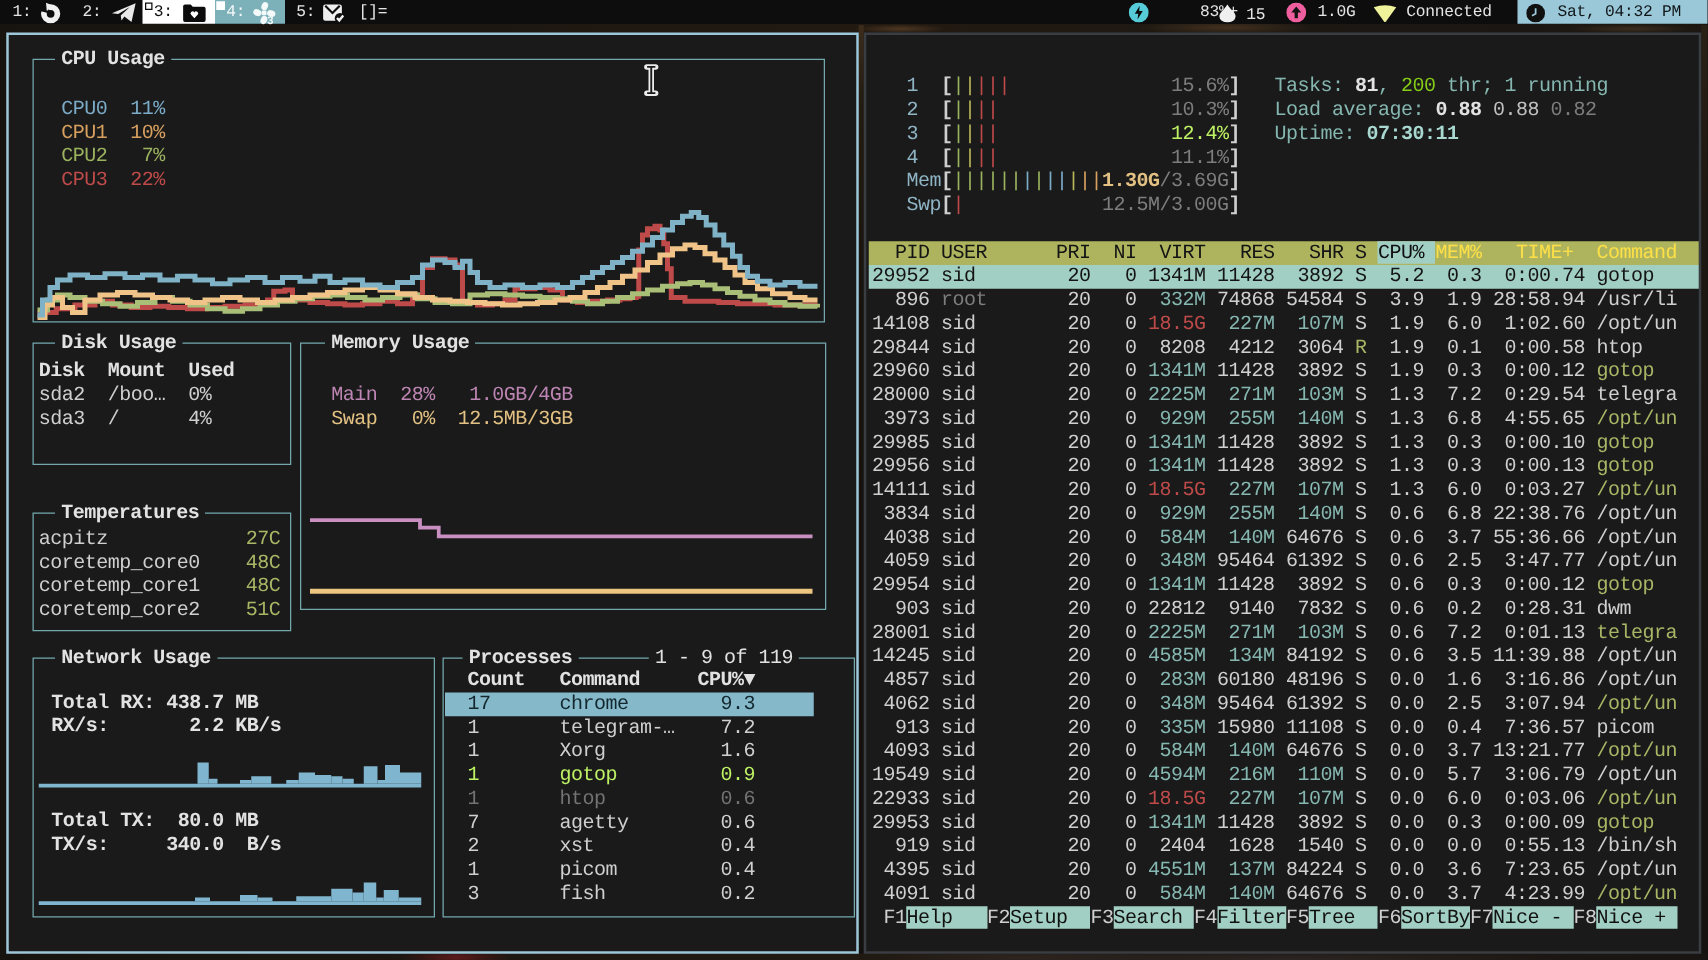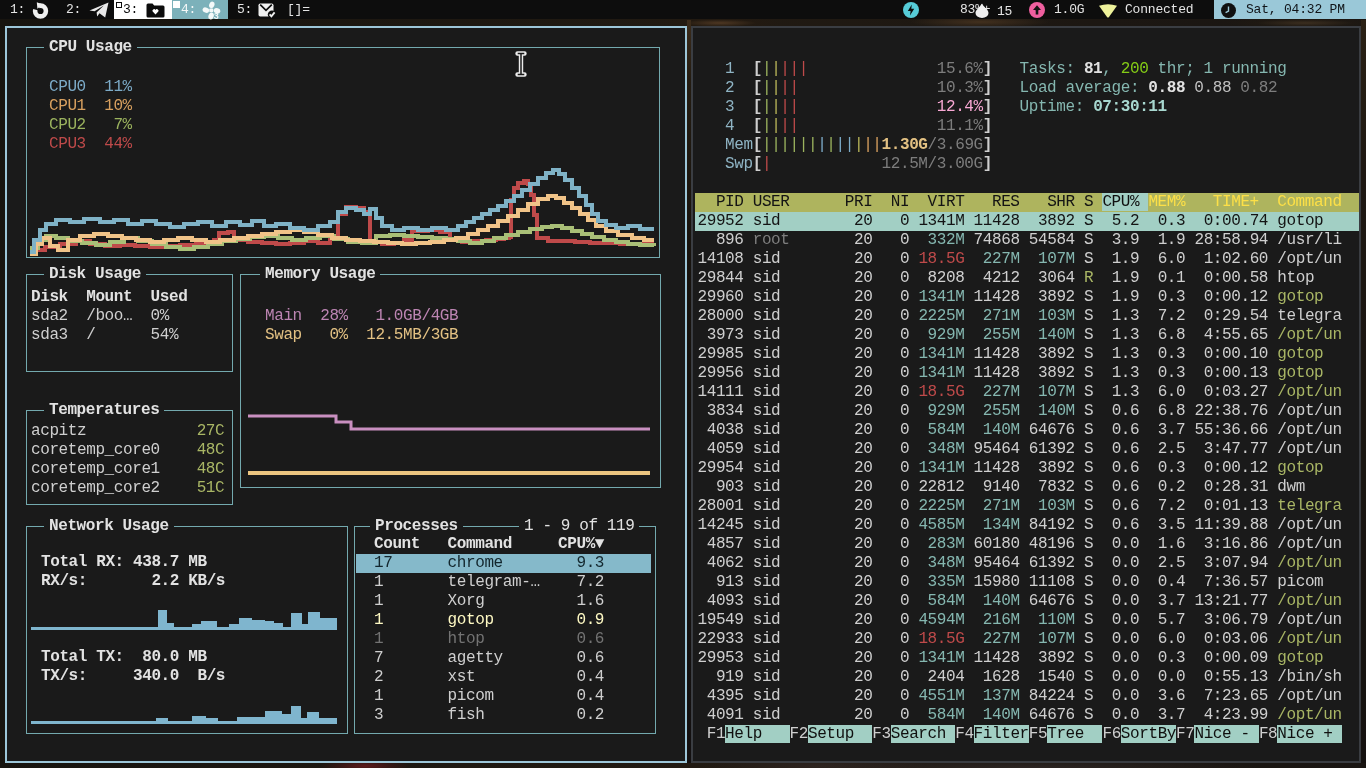--- a/index.html
+++ b/index.html
@@ -76,37 +76,37 @@
   </svg>
 <div class="bartxt" style="left:1246px;top:0;color:#101418;">Sat, 04:32 PM</div>
 <div class="abs" style="left:5px;top:26px;width:682px;height:737px;background:#1a1a1a;border:2px solid #9dc6d8;"></div>
 <div class="abs" style="left:691px;top:26px;width:670px;height:737px;background:#1a1a1a;border:2.5px solid #3a3d42;"></div>
 <div class="panel" style="left:26px;top:47px;width:634px;height:211px;">
     <span class="ptitle" style="left:17px;">CPU Usage</span>
   </div>
 <pre class="t" style="left:49px;top:77.5px;"><span style="color:#7cabc8">CPU0  11%</span>
 <span style="color:#d8a05f">CPU1  10%</span>
 <span style="color:#9bb35e">CPU2   7%</span>
-<span style="color:#bf4a4a">CPU3  44%</span></pre>
+<span style="color:#bf4a4a">CPU3  22%</span></pre>
 <svg width="632" height="209" style="position:absolute;left:27px;top:48px">
 <path d="M3,202 H18 V199 H33 V196 H49 V193 H63 V196 H78 V198 H93 V197 H108 V198 H123 V199 H138 V198 H153 V197 H169 V196 H181 V194 H187 V192 H192 V185 H201 V184 H207 V192 H221 V194 H235 V195 H249 V196 H263 V195 H277 V193 H291 V195 H303 V188 H311 V166 H319 V159 H329 V160 H337 V164 H343 V194 H355 V196 H367 V195 H377 V192 H385 V183 H401 V182 H413 V184 H423 V192 H435 V194 H447 V193 H459 V192 H469 V191 H477 V190 H482 V189 H484 V152 H487 V140 H491 V135 H497 V133 H501 V136 H504 V147 H507 V167 H510 V190 H521 V193 H533 V193 H548 V194 H563 V195 H578 V195 H593 V196 H608 V196 H627 V196" stroke="#bf4a4a" stroke-width="4" fill="none"></path>
 <path d="M3,200 H11 V192 H19 V188 H29 V190 H41 V193 H55 V195 H69 V197 H83 V194 H97 V190 H111 V193 H125 V196 H139 V199 H153 V201 H167 V199 H181 V196 H195 V193 H209 V191 H223 V189 H237 V188 H251 V190 H265 V192 H279 V190 H293 V188 H307 V191 H321 V194 H335 V195 H349 V188 H363 V187 H377 V188 H391 V189 H405 V190 H419 V191 H431 V193 H443 V195 H455 V193 H467 V190 H479 V187 H491 V184 H503 V181 H515 V179 H525 V178 H535 V180 H545 V183 H555 V186 H565 V189 H577 V192 H589 V194 H601 V196 H613 V197 H627 V198" stroke="#a9bf77" stroke-width="4" fill="none"></path>
 <path d="M3,206 H9 V196 H15 V190 H23 V198 H31 V202 H41 V192 H53 V188 H67 V186 H81 V188 H95 V190 H109 V192 H123 V194 H137 V192 H151 V190 H165 V192 H179 V194 H193 V192 H207 V190 H221 V188 H235 V186 H249 V184 H263 V182 H277 V184 H291 V187 H305 V190 H319 V192 H333 V193 H347 V194 H361 V195 H375 V196 H389 V195 H403 V194 H417 V192 H429 V190 H441 V186 H451 V182 H461 V178 H471 V173 H481 V168 H491 V162 H501 V156 H511 V151 H521 V148 H529 V150 H537 V155 H545 V160 H553 V166 H561 V172 H569 V178 H579 V183 H591 V187 H605 V190 H617 V192 H627 V192" stroke="#f0c388" stroke-width="4" fill="none"></path>
 <path d="M3,204 H7 V192 H13 V182 H19 V176 H29 V172 H43 V174 H57 V171 H73 V174 H87 V172 H101 V176 H115 V173 H129 V176 H143 V179 H157 V176 H171 V174 H185 V178 H199 V174 H213 V177 H225 V173 H237 V178 H249 V176 H263 V180 H277 V182 H291 V178 H303 V174 H311 V164 H319 V160 H329 V162 H337 V166 H343 V161 H349 V170 H355 V178 H365 V182 H377 V180 H391 V182 H405 V180 H419 V182 H431 V178 H439 V174 H447 V170 H455 V166 H463 V162 H471 V158 H479 V153 H487 V148 H495 V142 H503 V136 H511 V130 H519 V125 H526 V122 H532 V126 H538 V132 H545 V140 H552 V148 H559 V157 H565 V166 H571 V173 H579 V177 H589 V180 H601 V178 H613 V181 H627 V181" stroke="#7fb2c6" stroke-width="4" fill="none"></path>
 </svg>
 <svg width="14" height="28" style="position:absolute;left:514px;top:50px" viewBox="0 0 14 28">
     <path d="M3.5 3.5 H10.5 M7 3.5 V24.5 M3.5 24.5 H10.5" stroke="#ececec" stroke-width="4.4" stroke-linecap="round" fill="none"></path>
     <path d="M3.7 3.5 H10.3 M7 3.8 V24.2 M3.7 24.5 H10.3" stroke="#1a1a1a" stroke-width="1.5" fill="none"></path>
   </svg>
 <div class="panel" style="left:26px;top:274px;width:207px;height:98px;">
     <span class="ptitle" style="left:17px;">Disk Usage</span>
   </div>
 <pre class="t" style="left:31px;top:287.5px;"><span style="color:#e2e2e2;font-weight:bold">Disk  Mount  Used</span>
 <span style="color:#cfcfcf">sda2  /boo…  0%</span>
-<span style="color:#cfcfcf">sda3  /      54%</span></pre>
+<span style="color:#cfcfcf">sda3  /      4%</span></pre>
 <div class="panel" style="left:26px;top:410px;width:207px;height:95px;">
     <span class="ptitle" style="left:17px;">Temperatures</span>
   </div>
 <pre class="t" style="left:31px;top:421.5px;"><span style="color:#cfcfcf">acpitz            </span><span style="color:#a9b665">27C</span>
 <span style="color:#cfcfcf">coretemp_core0    </span><span style="color:#a9b665">48C</span>
 <span style="color:#cfcfcf">coretemp_core1    </span><span style="color:#a9b665">48C</span>
 <span style="color:#cfcfcf">coretemp_core2    </span><span style="color:#a9b665">51C</span></pre>
 <div class="panel" style="left:240px;top:274px;width:421px;height:214px;">
     <span class="ptitle" style="left:19px;">Memory Usage</span>
   </div>
@@ -148,40 +148,40 @@
     <rect x="164" y="26" width="14" height="5" fill="#7fb5ce"></rect>
     <rect x="178" y="28" width="12" height="3" fill="#7fb5ce"></rect>
     <rect x="209" y="27" width="28" height="4" fill="#7fb5ce"></rect>
     <rect x="237" y="21" width="17" height="10" fill="#7fb5ce"></rect>
     <rect x="254" y="24" width="9" height="7" fill="#7fb5ce"></rect>
     <rect x="263" y="16" width="10" height="15" fill="#7fb5ce"></rect>
     <rect x="273" y="28" width="6" height="3" fill="#7fb5ce"></rect>
     <rect x="279" y="22" width="12" height="9" fill="#7fb5ce"></rect>
     <rect x="291" y="28" width="18" height="3" fill="#7fb5ce"></rect>
   </svg>
-<div class="panel" style="left:354px;top:526px;width:302px;height:208px;">
+<div class="panel" style="left:354px;top:526px;width:330px;height:208px;">
     <span class="ptitle" style="left:15px;">Processes</span>
     <span class="ptitle" style="left:164px;font-weight:normal;">1 - 9 of 119</span>
   </div>
 <div class="abs" style="left:356px;top:553.5px;width:295px;height:19px;background:#85b9ca;"></div>
 <pre class="t" style="left:374px;top:534.5px;"><span style="color:#e2e2e2;font-weight:bold">Count   Command     CPU%</span><span style="color:#e2e2e2">▼</span></pre>
 <pre class="t" style="left:374px;top:553.5px;"><span style="color:#13272e">17      chrome        9.3</span>
 <span style="color:#cfcfcf">1       telegram-…    7.2</span>
 <span style="color:#cfcfcf">1       Xorg          1.6</span>
-<span style="color:#fef9c3">1       gotop         0.9</span>
+<span style="color:#bef264">1       gotop         0.9</span>
 <span style="color:#737373">1       htop          0.6</span>
 <span style="color:#cfcfcf">7       agetty        0.6</span>
 <span style="color:#cfcfcf">2       xst           0.4</span>
 <span style="color:#cfcfcf">1       picom         0.4</span>
 <span style="color:#cfcfcf">3       fish          0.2</span></pre>
 <div class="abs" style="left:694.5px;top:192.5px;width:664px;height:19px;background:#aeb45e;"></div>
 <div class="abs" style="left:694.5px;top:211.5px;width:664px;height:19px;background:#a2cfc4;"></div>
 <pre class="t" style="left:697.5px;top:59.5px;"><span style="color:#8fb4c4">   1  </span><span style="color:#cfcfcf;font-weight:bold">[</span><span style="color:#9bb35e">|</span><span style="color:#b9b559">|</span><span style="color:#bf4a4a">|</span><span style="color:#bf4a4a">|</span><span style="color:#bf4a4a">|</span><span>              </span><span style="color:#7d7d7d">15.6%</span><span style="color:#cfcfcf;font-weight:bold">]</span>
 <span style="color:#8fb4c4">   2  </span><span style="color:#cfcfcf;font-weight:bold">[</span><span style="color:#9bb35e">|</span><span style="color:#b9b559">|</span><span style="color:#bf4a4a">|</span><span style="color:#bf4a4a">|</span><span>               </span><span style="color:#7d7d7d">10.3%</span><span style="color:#cfcfcf;font-weight:bold">]</span>
-<span style="color:#8fb4c4">   3  </span><span style="color:#cfcfcf;font-weight:bold">[</span><span style="color:#9bb35e">|</span><span style="color:#b9b559">|</span><span style="color:#bf4a4a">|</span><span style="color:#bf4a4a">|</span><span>               </span><span style="color:#f9a8d4">12.4%</span><span style="color:#cfcfcf;font-weight:bold">]</span>
+<span style="color:#8fb4c4">   3  </span><span style="color:#cfcfcf;font-weight:bold">[</span><span style="color:#9bb35e">|</span><span style="color:#b9b559">|</span><span style="color:#bf4a4a">|</span><span style="color:#bf4a4a">|</span><span>               </span><span style="color:#bef264">12.4%</span><span style="color:#cfcfcf;font-weight:bold">]</span>
 <span style="color:#8fb4c4">   4  </span><span style="color:#cfcfcf;font-weight:bold">[</span><span style="color:#9bb35e">|</span><span style="color:#b9b559">|</span><span style="color:#bf4a4a">|</span><span style="color:#bf4a4a">|</span><span>               </span><span style="color:#7d7d7d">11.1%</span><span style="color:#cfcfcf;font-weight:bold">]</span>
 <span style="color:#8fb4c4">   Mem</span><span style="color:#cfcfcf;font-weight:bold">[</span><span style="color:#9bb35e">|</span><span style="color:#9bb35e">|</span><span style="color:#9bb35e">|</span><span style="color:#9bb35e">|</span><span style="color:#9bb35e">|</span><span style="color:#9bb35e">|</span><span style="color:#7cabc8">|</span><span style="color:#9bb35e">|</span><span style="color:#7cabc8">|</span><span style="color:#7cabc8">|</span><span style="color:#b9b559">|</span><span style="color:#d8a05f">|</span><span style="color:#d8a05f">|</span><span></span><span style="color:#e3c183;font-weight:bold">1.30G</span><span style="color:#7d7d7d">/3.69G</span><span style="color:#cfcfcf;font-weight:bold">]</span>
 <span style="color:#8fb4c4">   Swp</span><span style="color:#cfcfcf;font-weight:bold">[</span><span style="color:#bf4a4a">|</span><span>            </span><span style="color:#7d7d7d">12.5M/3.00G</span><span style="color:#cfcfcf;font-weight:bold">]</span>
 
 <span style="color:#141414">  PID USER      PRI  NI  VIRT   RES   SHR S </span><span style="color:#0f0f0f;background:#a2cfc4">CPU% </span><span style="color:#fde047">MEM%   TIME+  Command</span>
 <span style="color:#141414">29952</span><span style="color:#141414"> </span><span style="color:#141414">sid      </span><span style="color:#141414">  20   0 </span><span style="color:#141414">1341M</span><span style="color:#141414"> </span><span style="color:#141414">11428</span><span style="color:#141414"> </span><span style="color:#141414"> 3892</span><span style="color:#141414"> </span><span style="color:#141414">S</span><span style="color:#141414">  5.2  0.3  0:00.74 </span><span style="color:#141414">gotop</span>
 <span style="color:#cfcfcf">  896</span><span style="color:#cfcfcf"> </span><span style="color:#7d7d7d">root     </span><span style="color:#cfcfcf">  20   0 </span><span style="color:#85b7b0"> 332M</span><span style="color:#cfcfcf"> </span><span style="color:#cfcfcf">74868</span><span style="color:#cfcfcf"> </span><span style="color:#cfcfcf">54584</span><span style="color:#cfcfcf"> </span><span style="color:#cfcfcf">S</span><span style="color:#cfcfcf">  3.9  1.9 28:58.94 </span><span style="color:#cfcfcf">/usr/li</span>
 <span style="color:#cfcfcf">14108</span><span style="color:#cfcfcf"> </span><span style="color:#cfcfcf">sid      </span><span style="color:#cfcfcf">  20   0 </span><span style="color:#bf4a4a">18.5G</span><span style="color:#cfcfcf"> </span><span style="color:#85b7b0"> 227M</span><span style="color:#cfcfcf"> </span><span style="color:#85b7b0"> 107M</span><span style="color:#cfcfcf"> </span><span style="color:#cfcfcf">S</span><span style="color:#cfcfcf">  1.9  6.0  1:02.60 </span><span style="color:#cfcfcf">/opt/un</span>
 <span style="color:#cfcfcf">29844</span><span style="color:#cfcfcf"> </span><span style="color:#cfcfcf">sid      </span><span style="color:#cfcfcf">  20   0 </span><span style="color:#cfcfcf"> 8208</span><span style="color:#cfcfcf"> </span><span style="color:#cfcfcf"> 4212</span><span style="color:#cfcfcf"> </span><span style="color:#cfcfcf"> 3064</span><span style="color:#cfcfcf"> </span><span style="color:#a9b665">R</span><span style="color:#cfcfcf">  1.9  0.1  0:00.58 </span><span style="color:#cfcfcf">htop</span>
 <span style="color:#cfcfcf">29960</span><span style="color:#cfcfcf"> </span><span style="color:#cfcfcf">sid      </span><span style="color:#cfcfcf">  20   0 </span><span style="color:#85b7b0">1341M</span><span style="color:#cfcfcf"> </span><span style="color:#cfcfcf">11428</span><span style="color:#cfcfcf"> </span><span style="color:#cfcfcf"> 3892</span><span style="color:#cfcfcf"> </span><span style="color:#cfcfcf">S</span><span style="color:#cfcfcf">  1.9  0.3  0:00.12 </span><span style="color:#a9b665">gotop</span>

